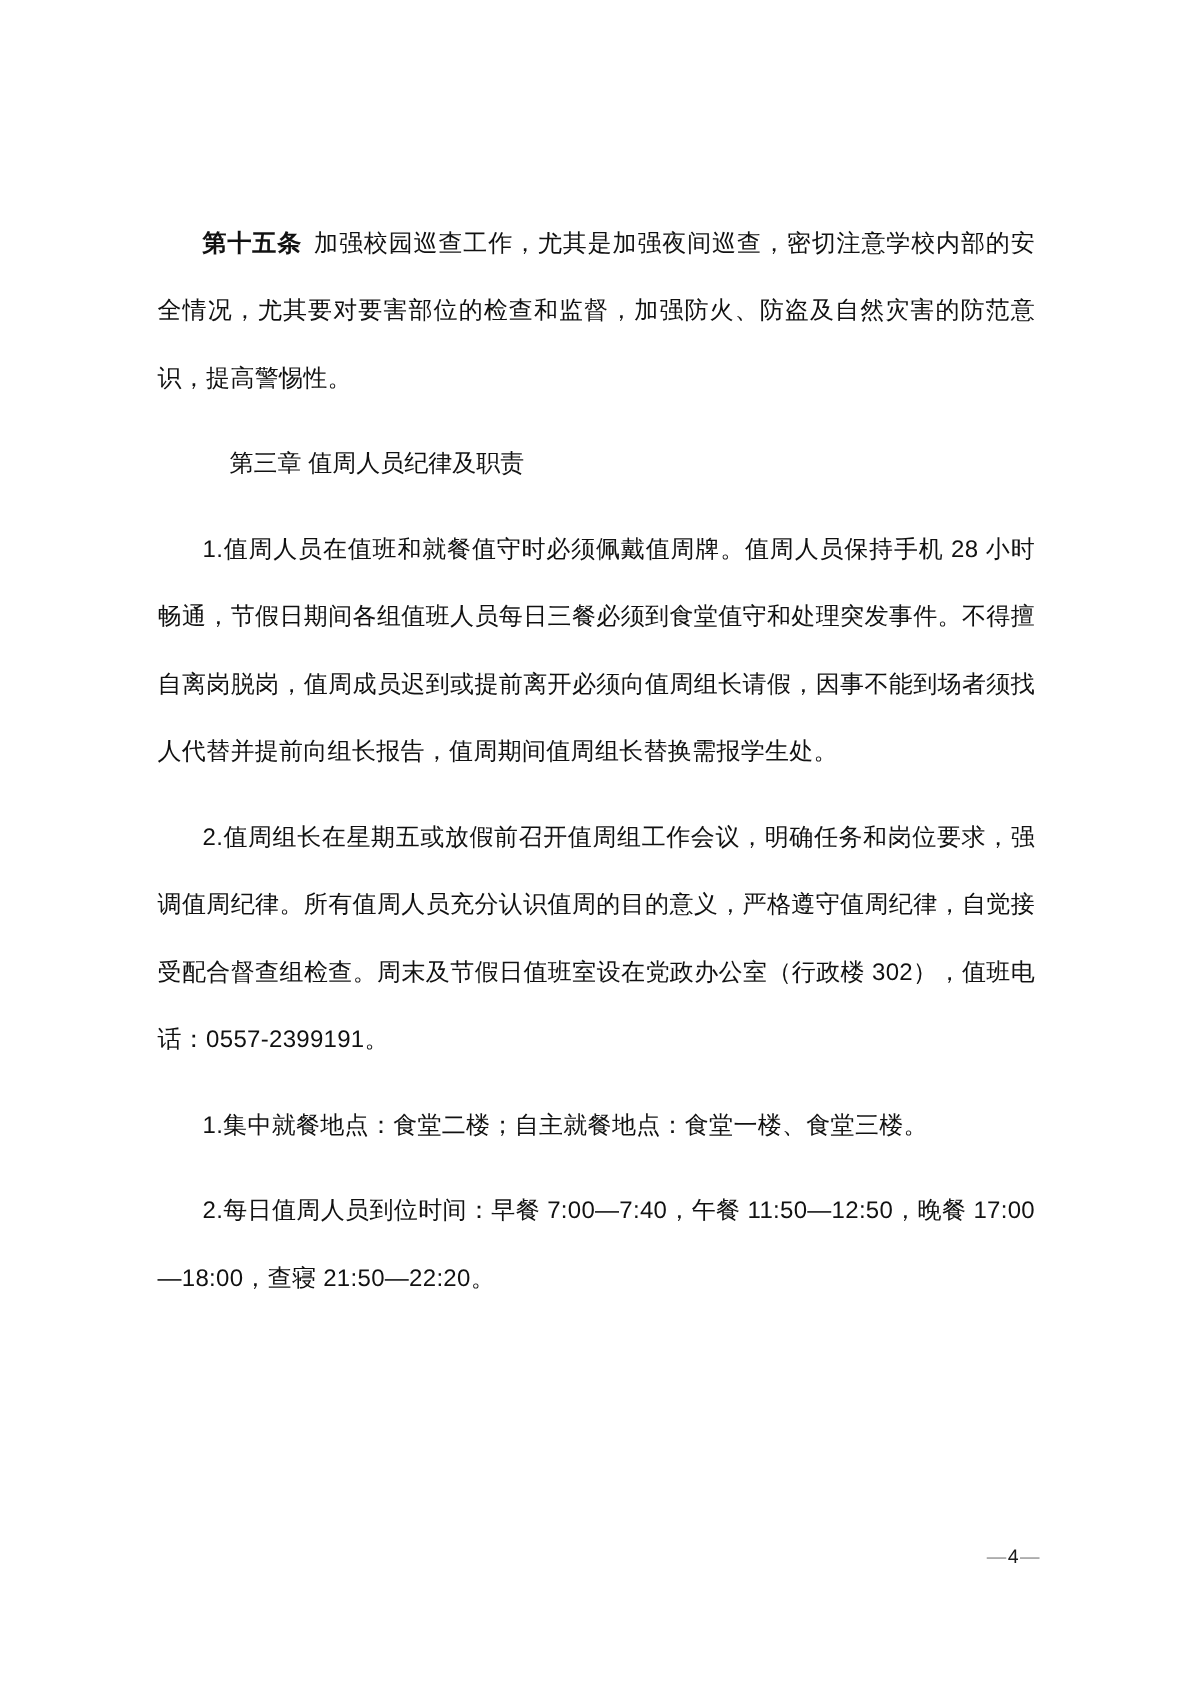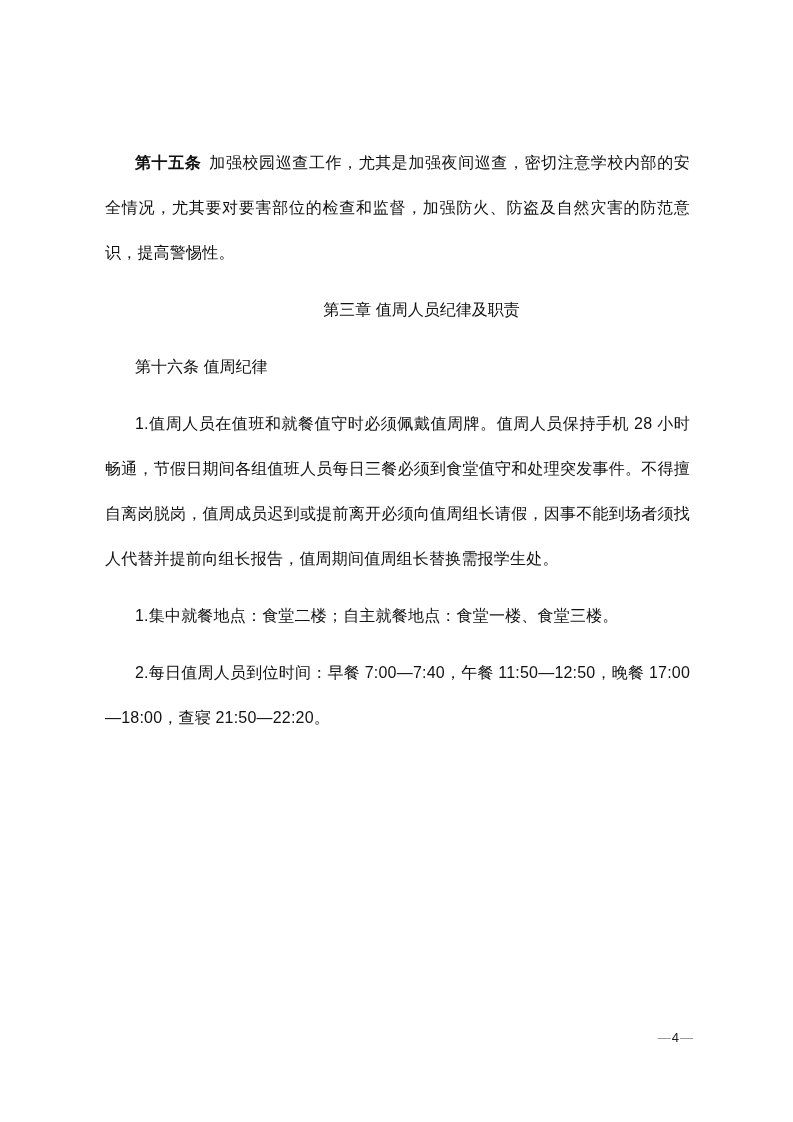--- a/index.html
+++ b/index.html
@@ -35,21 +35,20 @@
     text-indent: 30px;
     text-align: justify;
     letter-spacing: 0.2px;
   }
   .bold-label {
     font-weight: 700;
     margin-right: 8px;
   }
   .chapter-heading {
     font-weight: 700;
-    text-align: center;
     padding-left: 48px;
     font-size: 17px;
   }
   .article-heading {
     font-weight: 700;
     text-indent: 30px;
     font-size: 17px;
   }
   .footer {
     position: absolute;
@@ -71,24 +70,24 @@
 <body>
 
 <div class="page">
 
   <p class="para">
     <span class="bold-label">第十五条</span><span>加强校园巡查工作，尤其是加强夜间巡查，密切注意学校内部的安全情况，尤其要对要害部位的检查和监督，加强防火、防盗及自然灾害的防范意识，提高警惕性。</span>
   </p>
 
   <h2 class="chapter-heading">第三章 值周人员纪律及职责</h2>
 
-  <h3 class="article-heading">第十六条 值周纪律</h3>
 
   <p class="para">1.值周人员在值班和就餐值守时必须佩戴值周牌。值周人员保持手机 28 小时畅通，节假日期间各组值班人员每日三餐必须到食堂值守和处理突发事件。不得擅自离岗脱岗，值周成员迟到或提前离开必须向值周组长请假，因事不能到场者须找人代替并提前向组长报告，值周期间值周组长替换需报学生处。</p>
 
+  <p class="para">2.值周组长在星期五或放假前召开值周组工作会议，明确任务和岗位要求，强调值周纪律。所有值周人员充分认识值周的目的意义，严格遵守值周纪律，自觉接受配合督查组检查。周末及节假日值班室设在党政办公室（行政楼 302），值班电话：0557-2399191。</p>
 
 
   <p class="para">1.集中就餐地点：食堂二楼；自主就餐地点：食堂一楼、食堂三楼。</p>
 
   <p class="para">2.每日值周人员到位时间：早餐 7:00—7:40，午餐 11:50—12:50，晚餐 17:00—18:00，查寝 21:50—22:20。</p>
 
   <div class="footer">
     <span class="dash">—</span><span class="num">4</span><span class="dash">—</span>
   </div>
 

